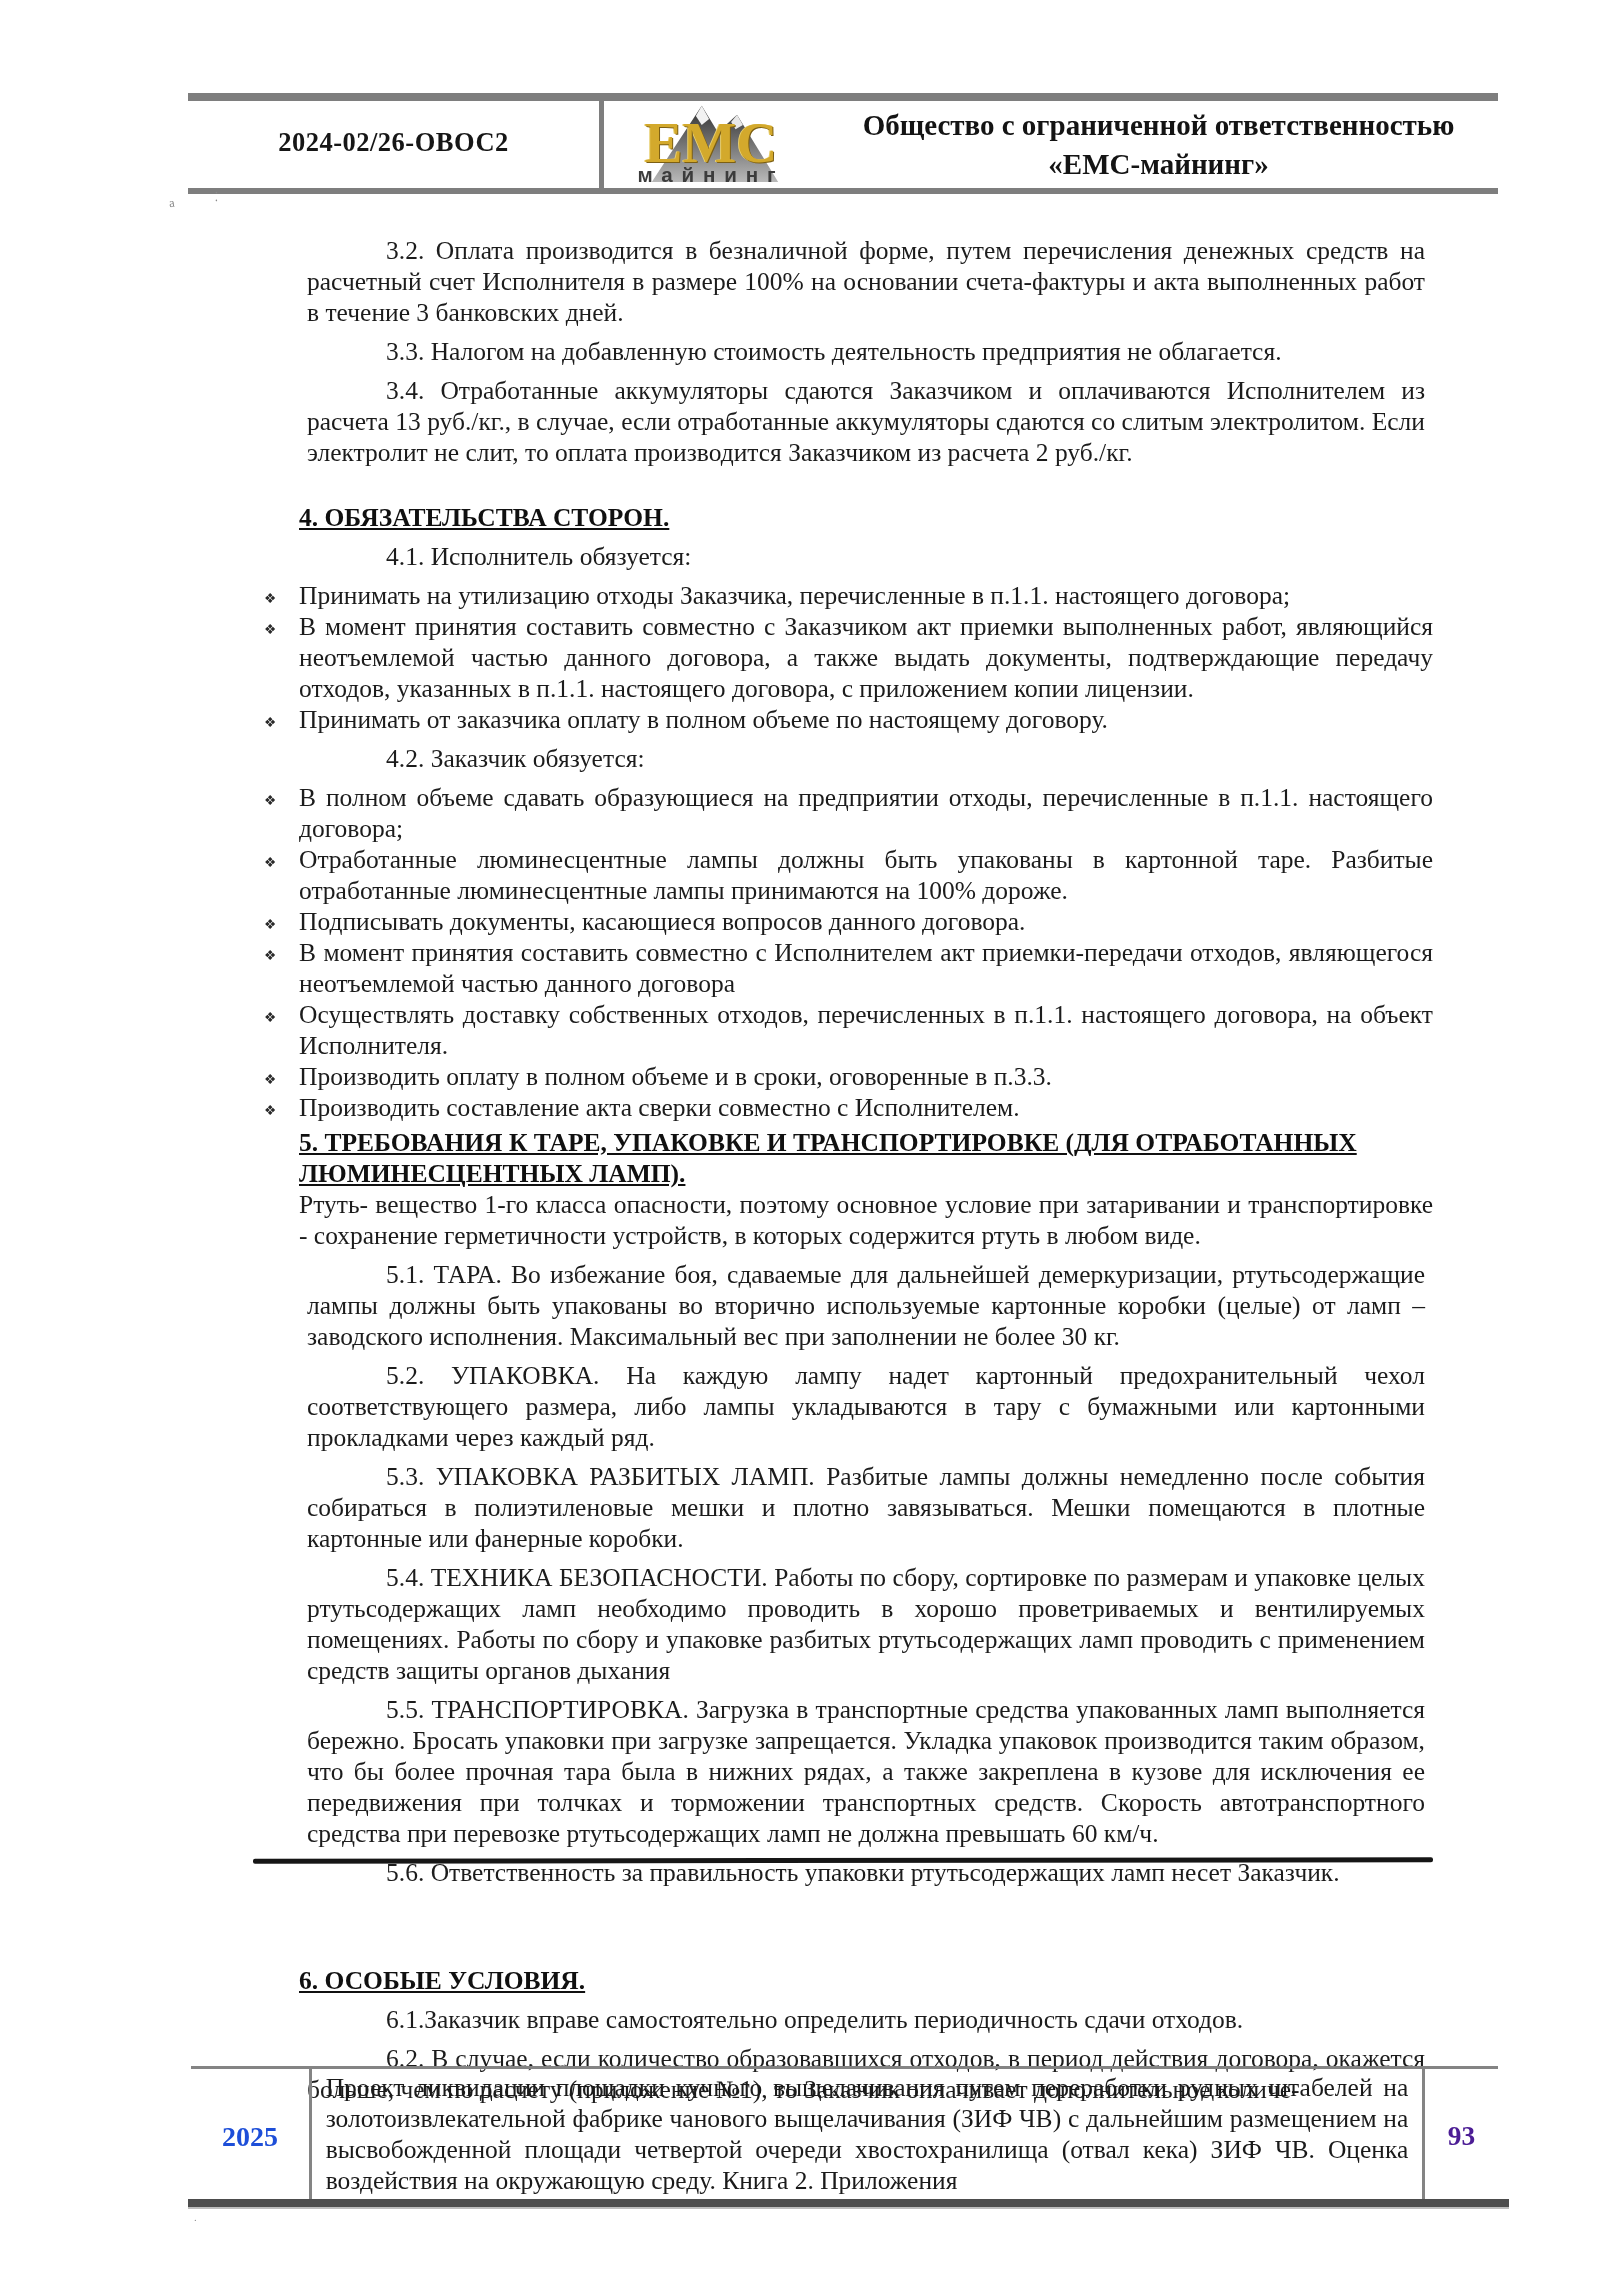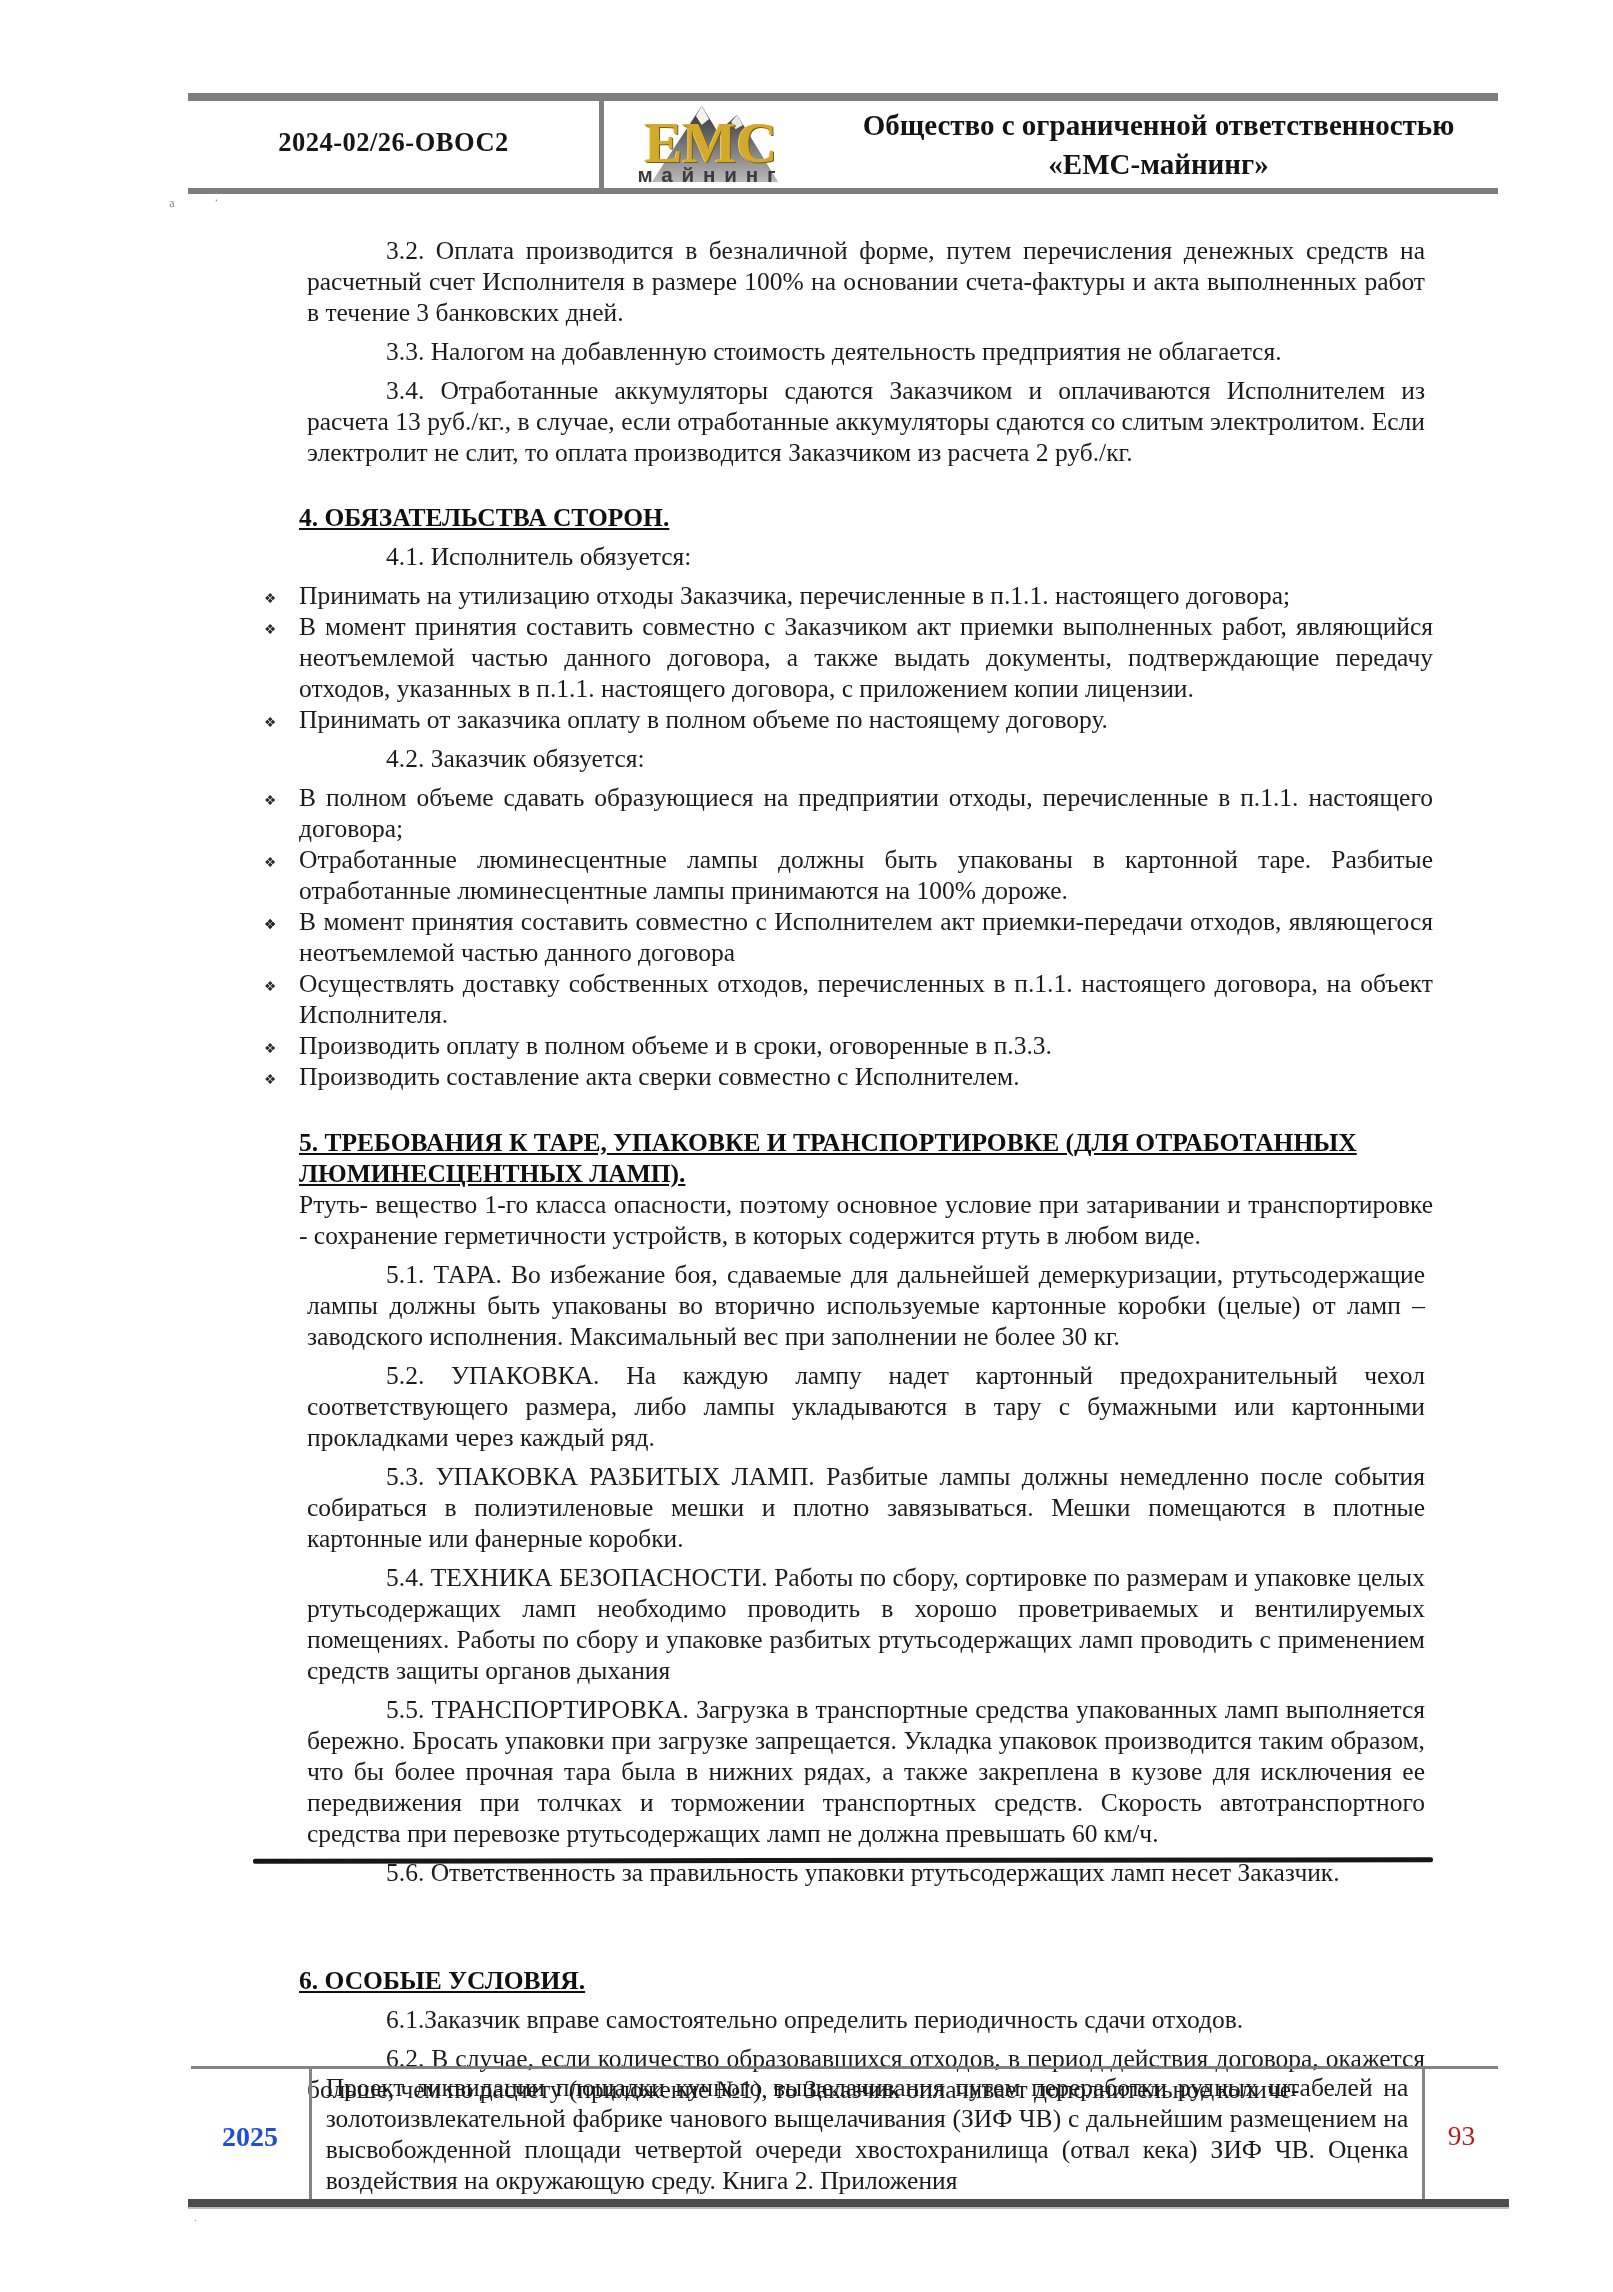--- a/index.html
+++ b/index.html
@@ -55,21 +55,21 @@
 
   
   #footer-table{position:absolute;left:191px;top:2066px;width:1307px;height:135px;
                 display:flex;border-top:3.9px solid #848484;}
   #footer-year{width:118px;display:flex;align-items:center;justify-content:center;
                font-weight:bold;font-size:28px;color:#1d4ed8;}
   #footer-desc{flex:1;border-left:3.9px solid #848484;border-right:3.9px solid #848484;
                padding:2.9px 13.7px 0 13.7px;font-size:25.5px;line-height:31px;text-align:justify;
                color:#1a1a1a;}
   #footer-page{width:73px;display:flex;align-items:center;justify-content:center;
-               font-weight:normal;font-size:27.4px;color:#b91c1c;}
+               font-weight:bold;font-size:27.4px;color:#4c1d95;}
   #footer-bottom-line{position:absolute;left:188px;top:2199px;width:1321px;height:7.8px;
                       background:#4d4d4d;box-shadow:0 2px 0 #bdbdbd;}
 </style>
 </head>
 <body>
 
 <div id="page">
 
   <div id="hdr-top" class="hbar"></div>
   <div id="hdr-divider" class="hbar"></div>
@@ -112,21 +112,21 @@
     <p class="para">4.1. Исполнитель обязуется:</p>
     <ul class="blist">
       <li><span class="blt">❖</span><span>Принимать на утилизацию отходы Заказчика, перечисленные в п.1.1. настоящего договора;</span></li>
       <li><span class="blt">❖</span><span>В момент принятия составить совместно с Заказчиком акт приемки выполненных работ, являющийся неотъемлемой частью данного договора, а также выдать документы, подтверждающие передачу отходов, указанных в п.1.1. настоящего договора, с приложением копии лицензии.</span></li>
       <li><span class="blt">❖</span><span>Принимать от заказчика оплату в полном объеме по настоящему договору.</span></li>
     </ul>
     <p class="para">4.2. Заказчик обязуется:</p>
     <ul class="blist">
       <li><span class="blt">❖</span><span>В полном объеме сдавать образующиеся на предприятии отходы, перечисленные в п.1.1. настоящего договора;</span></li>
       <li><span class="blt">❖</span><span>Отработанные люминесцентные лампы должны быть упакованы в картонной таре. Разбитые отработанные люминесцентные лампы принимаются на 100% дороже.</span></li>
-      <li><span class="blt">❖</span></li>
+      <li><span class="blt">❖</span><span>Подписывать документы, касающиеся вопросов данного договора.</span></li>
       <li><span class="blt">❖</span><span>В момент принятия составить совместно с Исполнителем акт приемки-передачи отходов, являющегося неотъемлемой частью данного договора</span></li>
       <li><span class="blt">❖</span><span>Осуществлять доставку собственных отходов, перечисленных в п.1.1. настоящего договора, на объект Исполнителя.</span></li>
       <li><span class="blt">❖</span><span>Производить оплату в полном объеме и в сроки, оговоренные в п.3.3.</span></li>
       <li><span class="blt">❖</span><span>Производить составление акта сверки совместно с Исполнителем.</span></li>
     </ul>
   </div>
 
   <div class="block" id="block-5-requirements">
     <p class="heading"><span>5. ТРЕБОВАНИЯ К ТАРЕ, УПАКОВКЕ И ТРАНСПОРТИРОВКЕ (ДЛЯ ОТРАБОТАННЫХ</span><br><span>ЛЮМИНЕСЦЕНТНЫХ ЛАМП).</span></p>
     <p class="noindent">Ртуть- вещество 1-го класса опасности, поэтому основное условие при затаривании и транспортировке - сохранение герметичности устройств, в которых содержится ртуть в любом виде.</p>

